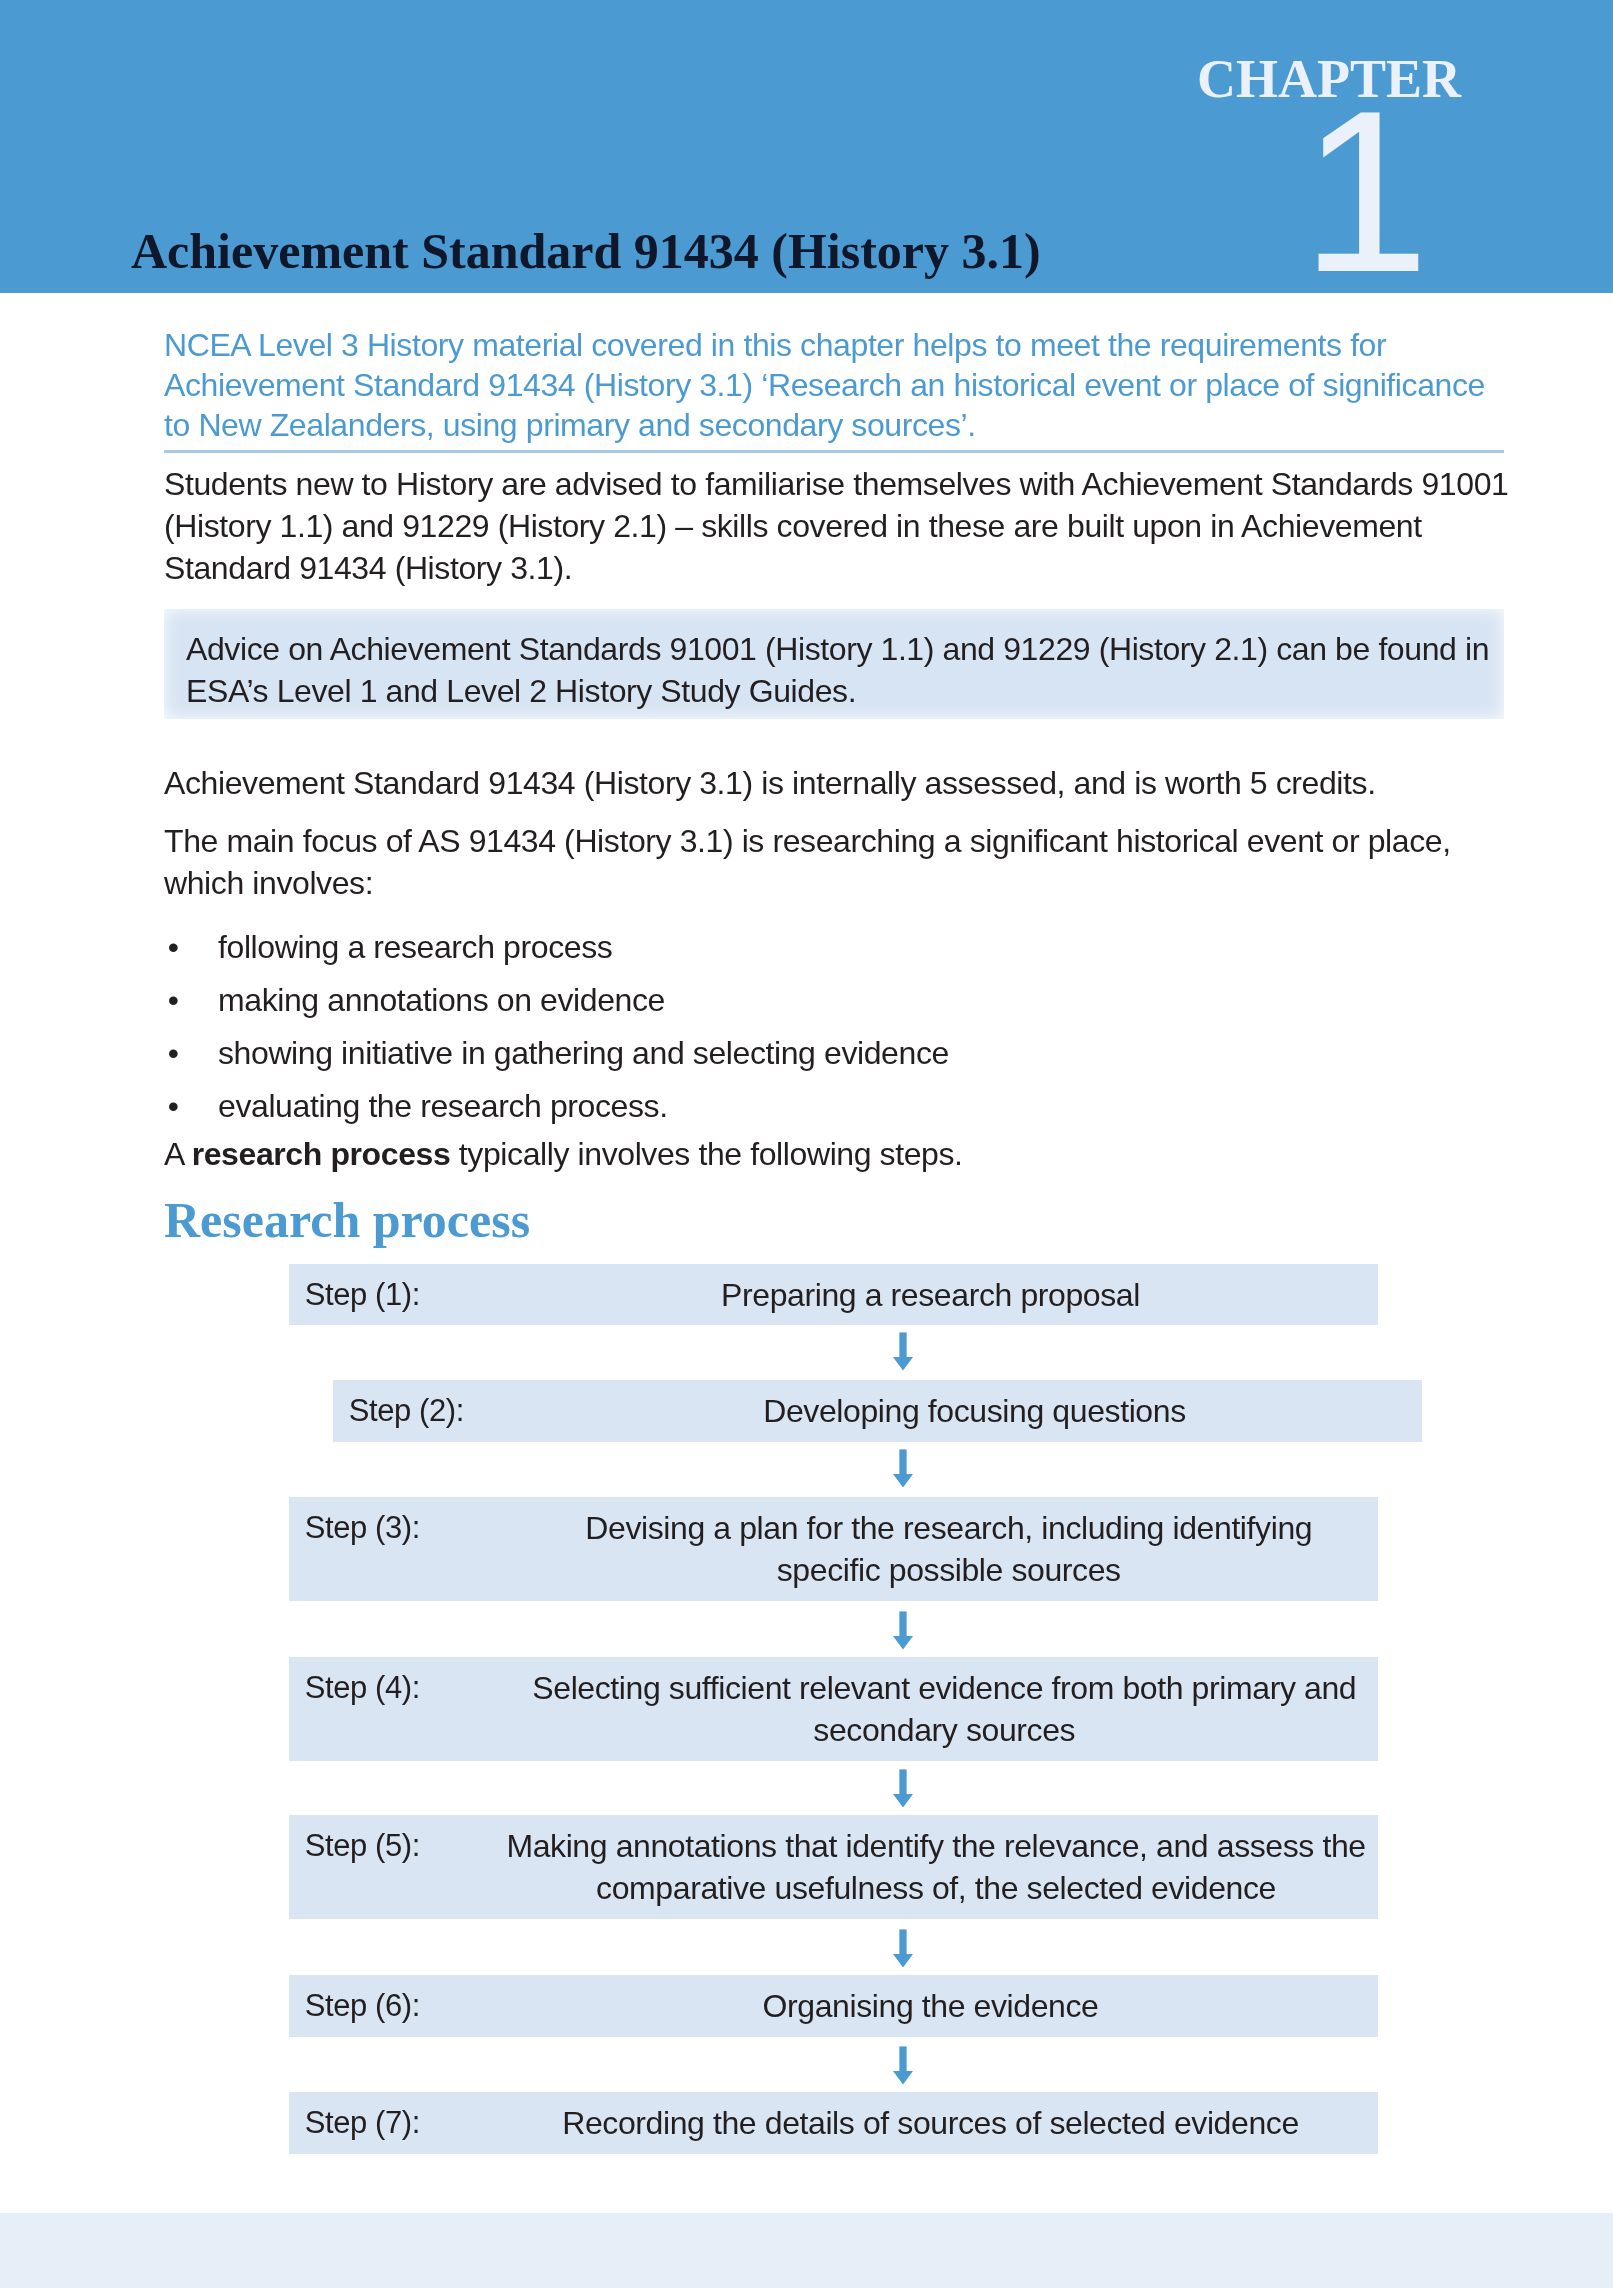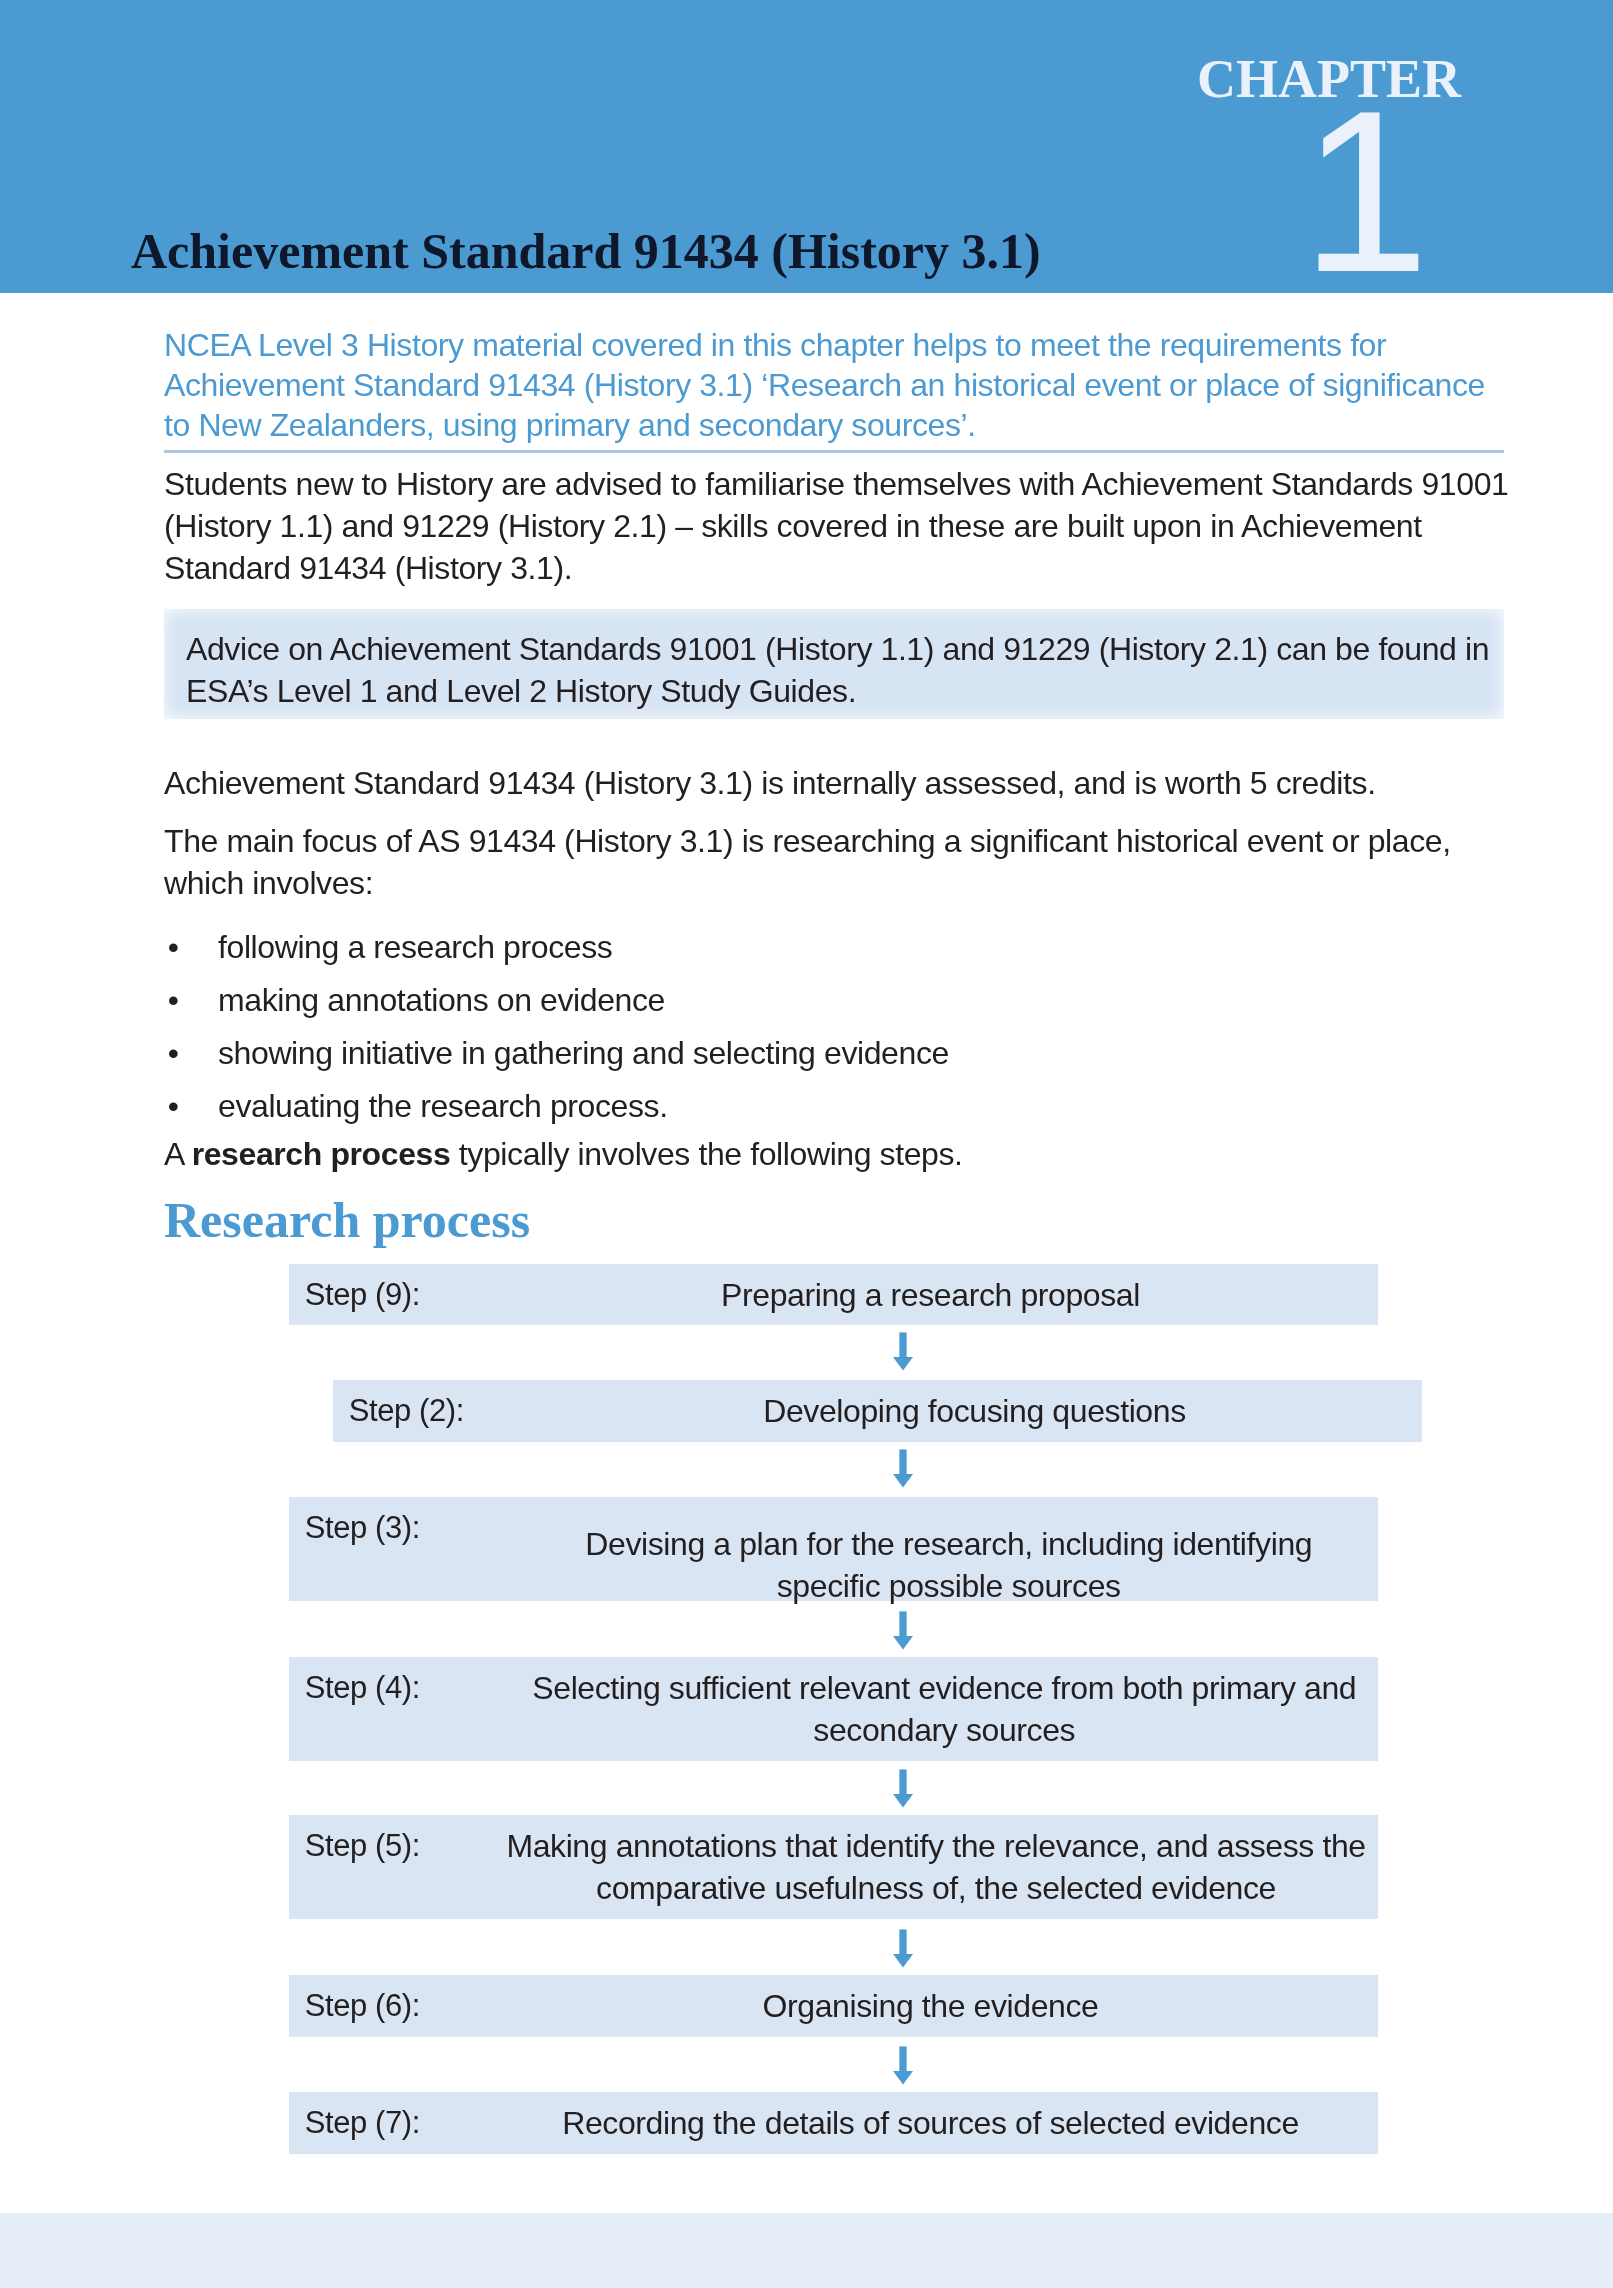--- a/index.html
+++ b/index.html
@@ -57,40 +57,40 @@
   <li><span class="dot">•</span><span>making annotations on evidence</span></li>
   <li><span class="dot">•</span><span>showing initiative in gathering and selecting evidence</span></li>
   <li><span class="dot">•</span><span>evaluating the research process.</span></li>
 </ul>
 
 <div class="p" style="top:1133px;"><span>A </span><b>research process</b><span> typically involves the following steps.</span></div>
 
 <div class="section-heading">Research process</div>
 
 <div class="step" style="top:1264px;height:61px;">
-  <span class="step-label">Step (9):</span>
+  <span class="step-label">Step (1):</span>
   <span class="step-text">Preparing a research proposal</span>
 </div>
 <svg class="arrow" style="top:1332px;" viewBox="0 0 22 42">
     <rect x="7" y="0" width="8" height="28" fill="#4b9ad2"></rect>
     <polygon points="0,27 22,27 11,42" fill="#4b9ad2"></polygon>
   </svg>
 
 <div class="step" style="top:1380px;height:62px;margin-left:44px;">
   <span class="step-label">Step (2):</span>
   <span class="step-text">Developing focusing questions</span>
 </div>
 <svg class="arrow" style="top:1449px;" viewBox="0 0 22 42">
     <rect x="7" y="0" width="8" height="28" fill="#4b9ad2"></rect>
     <polygon points="0,27 22,27 11,42" fill="#4b9ad2"></polygon>
   </svg>
 
 <div class="step" style="top:1497px;height:104px;">
   <span class="step-label" style="top:13px;">Step (3):</span>
-  <span class="step-text" style="top:10px;padding:0 18.5px 0 55px;margin-top:16px;">Devising a plan for the research, including identifying specific possible sources</span>
+  <span class="step-text" style="top:10px;padding:0 18.5px 0 55px;">Devising a plan for the research, including identifying specific possible sources</span>
 </div>
 <svg class="arrow" style="top:1611px;" viewBox="0 0 22 42">
     <rect x="7" y="0" width="8" height="28" fill="#4b9ad2"></rect>
     <polygon points="0,27 22,27 11,42" fill="#4b9ad2"></polygon>
   </svg>
 
 <div class="step" style="top:1657px;height:104px;">
   <span class="step-label" style="top:13px;">Step (4):</span>
   <span class="step-text" style="top:10px;padding:0 18.5px 0 46px;">Selecting sufficient relevant evidence from both primary and secondary sources</span>
 </div>

